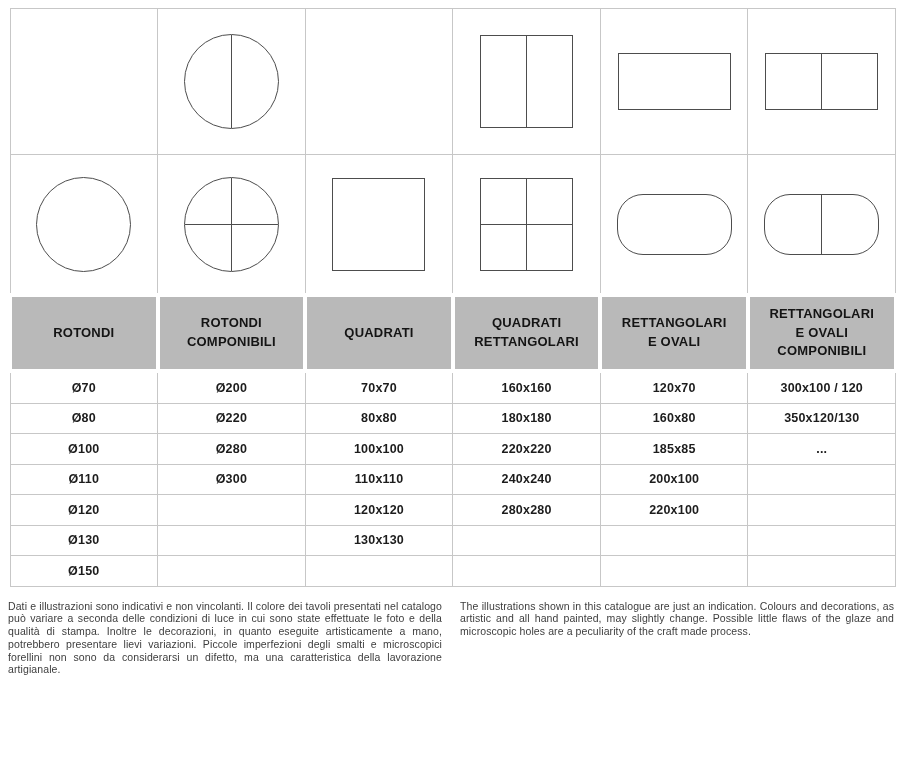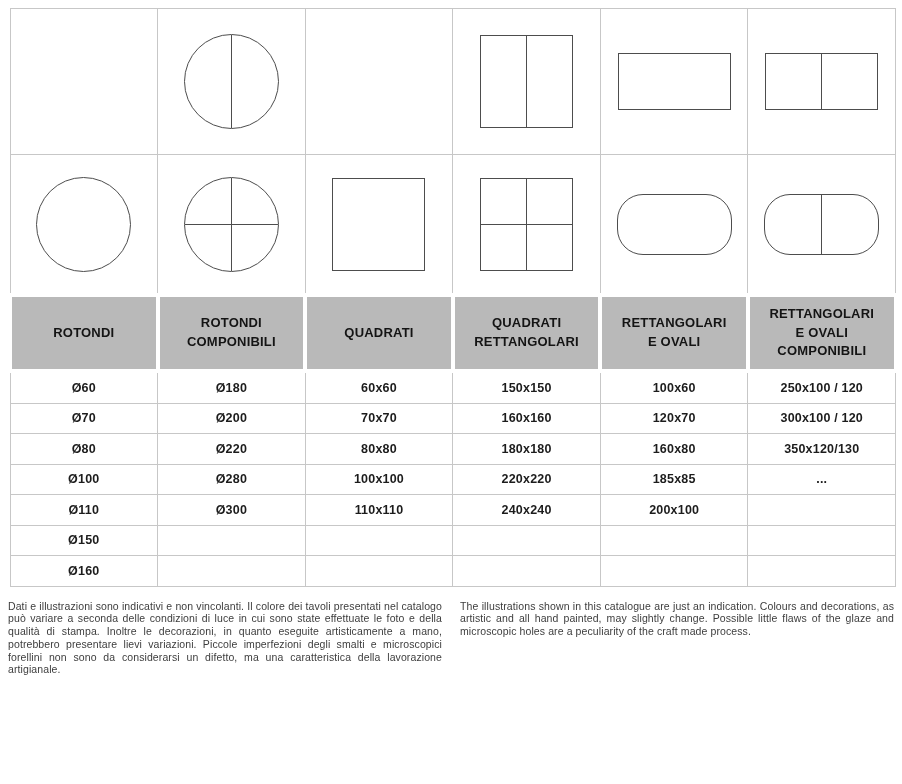--- a/index.html
+++ b/index.html
@@ -191,28 +191,20 @@
       <tr class="header-row">
         <th class="cell">ROTONDI</th>
         <th class="cell">ROTONDI COMPONIBILI</th>
         <th class="cell">QUADRATI</th>
         <th class="cell">QUADRATI RETTANGOLARI</th>
         <th class="cell">RETTANGOLARI E OVALI</th>
         <th class="cell">RETTANGOLARI E OVALI COMPONIBILI</th>
       </tr>
 
       <tr class="data-row">
-        <td class="cell">Ø60</td>
-        <td class="cell">Ø180</td>
-        <td class="cell">60x60</td>
-        <td class="cell">150x150</td>
-        <td class="cell">100x60</td>
-        <td class="cell">250x100 / 120</td>
-      </tr>
-      <tr class="data-row">
         <td class="cell">Ø70</td>
         <td class="cell">Ø200</td>
         <td class="cell">70x70</td>
         <td class="cell">160x160</td>
         <td class="cell">120x70</td>
         <td class="cell">300x100 / 120</td>
       </tr>
       <tr class="data-row">
         <td class="cell">Ø80</td>
         <td class="cell">Ø220</td>
@@ -231,29 +223,37 @@
       </tr>
       <tr class="data-row">
         <td class="cell">Ø110</td>
         <td class="cell">Ø300</td>
         <td class="cell">110x110</td>
         <td class="cell">240x240</td>
         <td class="cell">200x100</td>
         <td class="cell"></td>
       </tr>
       <tr class="data-row">
+        <td class="cell">Ø120</td>
+        <td class="cell"></td>
+        <td class="cell">120x120</td>
+        <td class="cell">280x280</td>
+        <td class="cell">220x100</td>
+        <td class="cell"></td>
+      </tr>
+      <tr class="data-row">
+        <td class="cell">Ø130</td>
+        <td class="cell"></td>
+        <td class="cell">130x130</td>
+        <td class="cell"></td>
+        <td class="cell"></td>
+        <td class="cell"></td>
+      </tr>
+      <tr class="data-row">
         <td class="cell">Ø150</td>
-        <td class="cell"></td>
-        <td class="cell"></td>
-        <td class="cell"></td>
-        <td class="cell"></td>
-        <td class="cell"></td>
-      </tr>
-      <tr class="data-row">
-        <td class="cell">Ø160</td>
         <td class="cell"></td>
         <td class="cell"></td>
         <td class="cell"></td>
         <td class="cell"></td>
         <td class="cell"></td>
       </tr>
 
     </tbody>
   </table>
 

